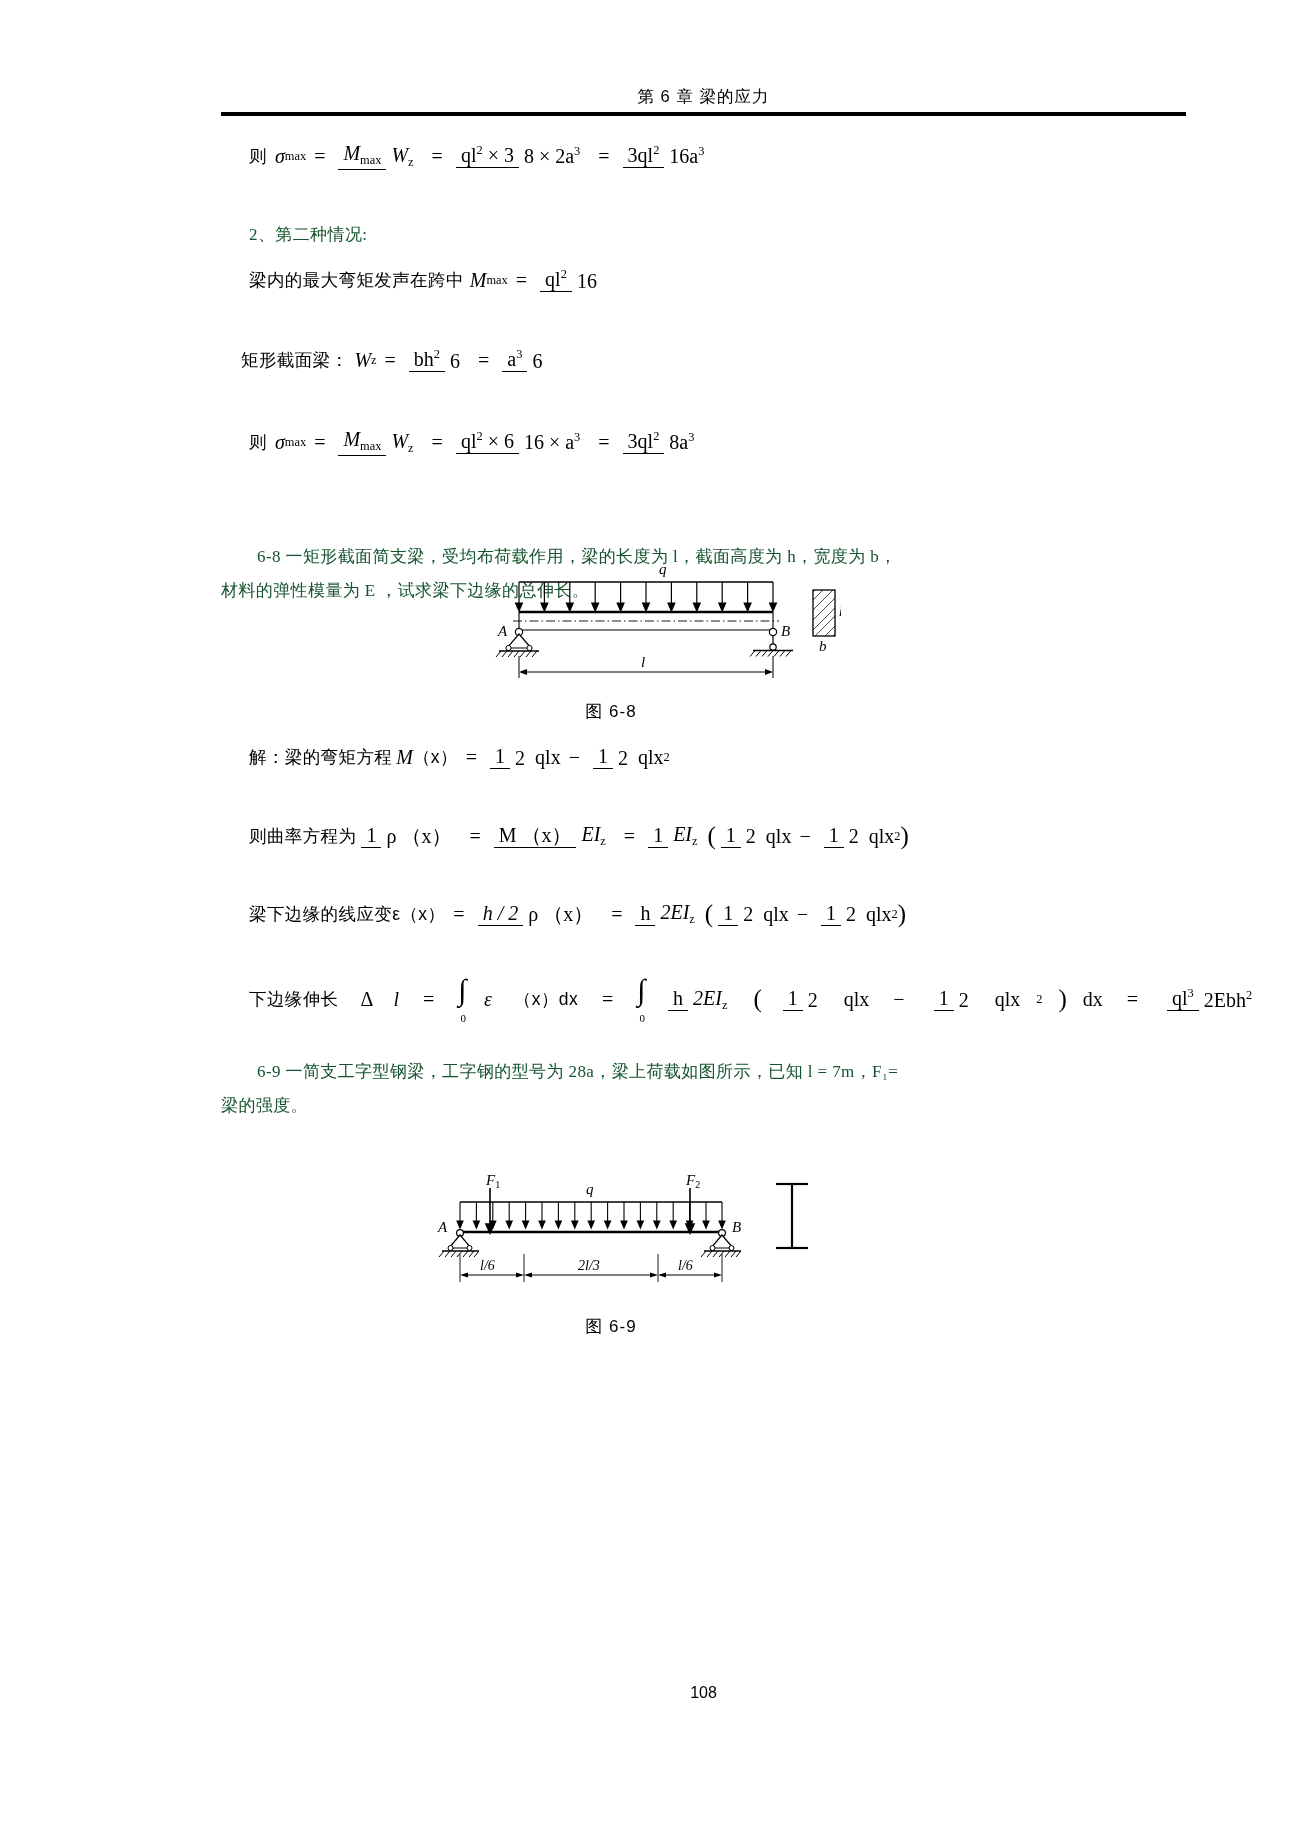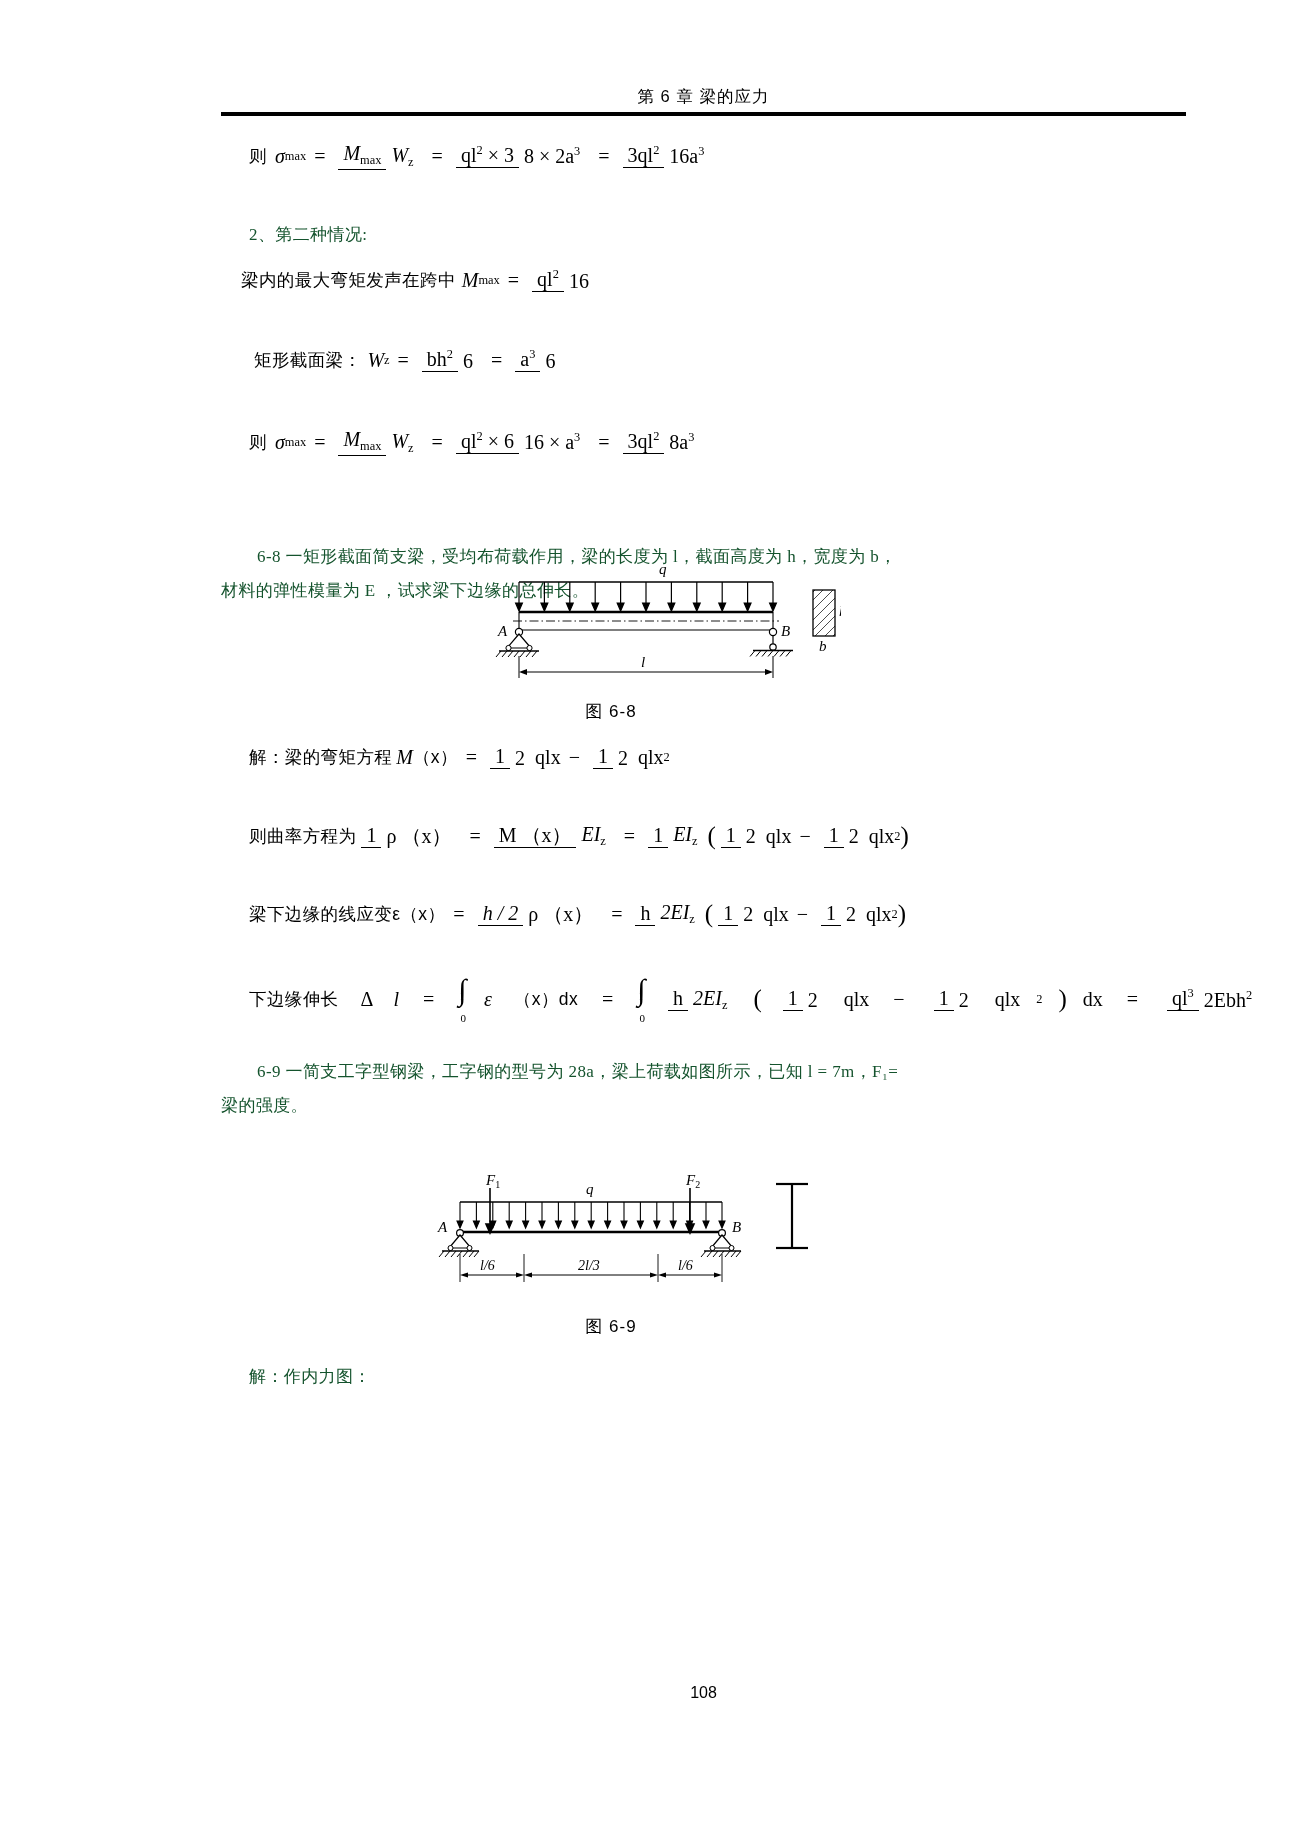--- a/index.html
+++ b/index.html
@@ -182,32 +182,32 @@
       <span class="frac">
         <span class="num"><span>3ql</span><span class="sup">2</span></span>
         <span class="den"><span>16a</span><span class="sup">3</span></span>
       </span>
     </div>
 
     <div class="para" style="left:28px; top:218px; width:600px;">
       <span>2、第二种情况:</span>
     </div>
 
-    <div class="math" style="left:20px; top:268px;">
+    <div class="math" style="left:28px; top:268px;">
       <span class="cn">梁内的最大弯矩发声在跨中</span>
       <span class="it" style="margin-left:6px;">M</span>
         <span class="sub">max</span>
       <span class="op">=</span>
       <span class="frac">
         <span class="num"><span>ql</span><span class="sup">2</span></span>
         <span class="den">16</span>
       </span>
     </div>
 
-    <div class="math" style="left:33px; top:348px;">
+    <div class="math" style="left:20px; top:348px;">
       <span class="cn">矩形截面梁：</span>
       <span class="it" style="margin-left:6px;">W</span>
         <span class="sub it">z</span>
       <span class="op">=</span>
       <span class="frac">
         <span class="num"><span>bh</span><span class="sup">2</span></span>
         <span class="den">6</span>
       </span>
       <span class="op">=</span>
       <span class="frac">
@@ -648,18 +648,17 @@
         <g>
           <line x1="340" y1="14" x2="372" y2="14" stroke="#000" stroke-width="2.2"></line>
           <line x1="356" y1="14" x2="356" y2="78" stroke="#000" stroke-width="2.2"></line>
           <line x1="340" y1="78" x2="372" y2="78" stroke="#000" stroke-width="2.2"></line>
         </g>
       </svg>
     </div>
 
     <div class="fig-caption" style="left:300px; top:1315px; width:180px;">图 6-9</div>
 
-    <div class="para" style="left:28px; top:1360px; width:600px;">解：作内力图：</div>
 
     <div class="page-number">108</div>
 
   </div>
 </div>
 
 </body></html>

